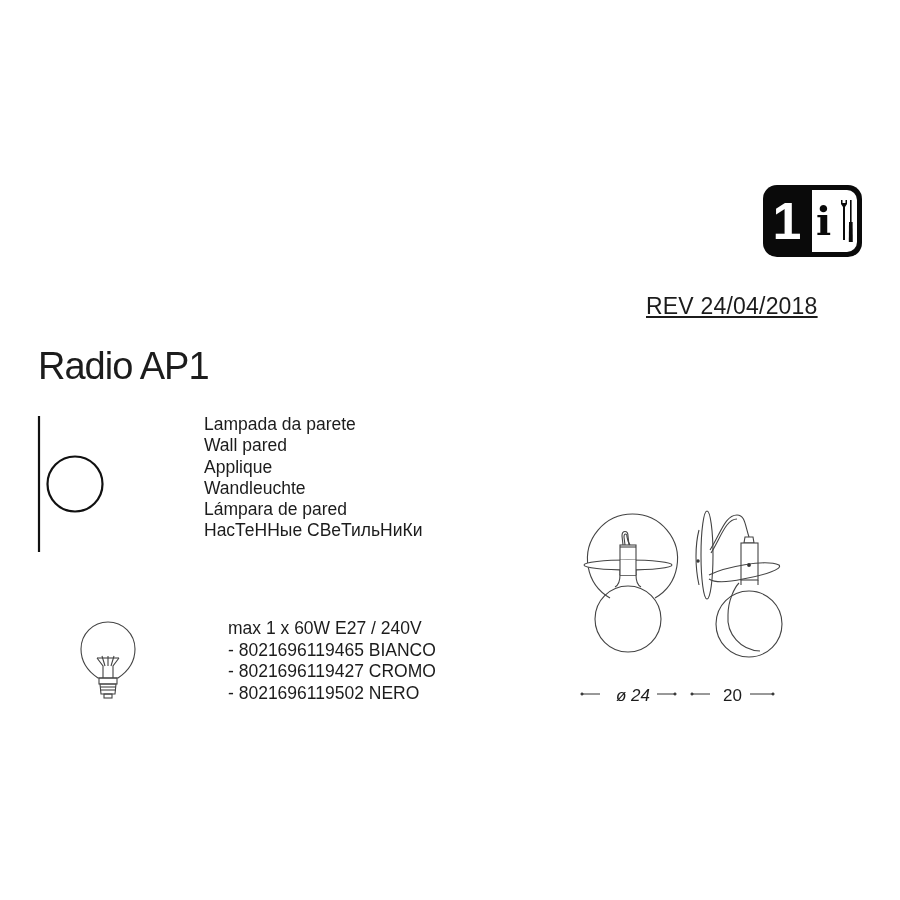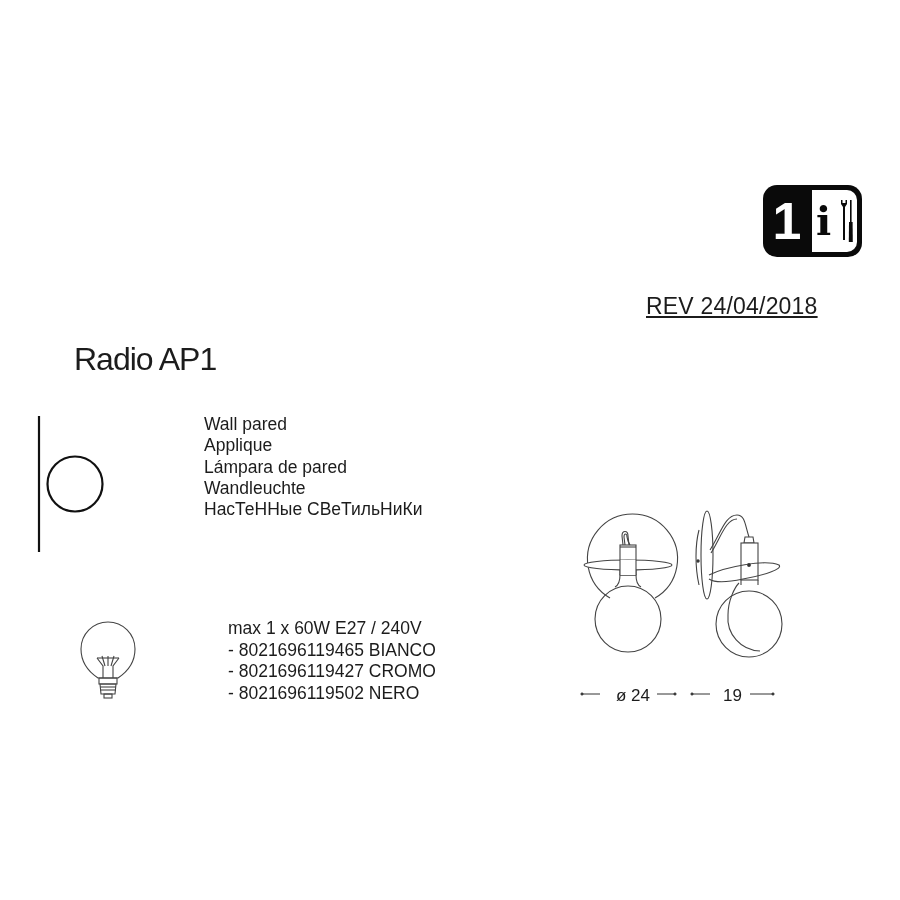--- a/index.html
+++ b/index.html
@@ -9,22 +9,22 @@
     .badge { left: 763px; top: 185px; width: 99px; height: 72px; background: #0a0a0a;
              border-radius: 14px; }
     .badge-num { position: absolute; left: 0; top: 4px; width: 48px; text-align: center;
                  color: #ffffff; font-family: "Liberation Sans", sans-serif; font-weight: bold;
                  font-size: 52px; line-height: 64px; }
     .badge-panel { position: absolute; left: 49px; top: 5px; width: 45px; height: 62px;
                    background: #ffffff; border-radius: 0 10px 10px 0; }
     .badge-info { position: absolute; left: 4px; top: 2px; font-family: "DejaVu Serif", serif;
                   font-weight: bold; font-size: 40px; line-height: 58px; color: #0a0a0a; }
     .rev { left: 646px; top: 293px; font-size: 23px; letter-spacing: 0.2px; white-space: nowrap; text-decoration: underline; }
-    .title { left: 38px; top: 329px; font-size: 32px; letter-spacing: -1px; white-space: nowrap;
-             line-height: 60px; margin-left: 36px; }
+    .title { left: 38px; top: 336px; font-size: 38px; letter-spacing: -1px; white-space: nowrap;
+             line-height: 60px; }
     .names { left: 204px; top: 414px; font-size: 17.5px; line-height: 21.3px; }
     .names div, .specs div { white-space: nowrap; }
     .specs { left: 204px; top: 618px; font-size: 17.5px; line-height: 21.5px; margin-left: 24px; }
     .dim { font-size: 17px; white-space: nowrap; }
     svg { position: absolute; overflow: visible; }
   </style>
 </head>
 <body>
 
 <div class="abs badge">
@@ -44,24 +44,25 @@
 <div class="abs rev">REV 24/04/2018</div>
 
 <div class="abs title">Radio AP1</div>
 
 <svg style="left:30px; top:410px;" width="90" height="150" viewBox="0 0 90 150">
   <line x1="9" y1="6" x2="9" y2="142" stroke="#111" stroke-width="2.2"></line>
   <circle cx="45" cy="74" r="27.5" fill="none" stroke="#111" stroke-width="2.2"></circle>
 </svg>
 
 <div class="abs names">
+  <div>Lampada da parete</div>
   <div>Wall pared</div>
   <div>Applique</div>
+  <div>Wandleuchte</div>
   <div>Lámpara de pared</div>
-  <div>Wandleuchte</div>
   <div>НасТеННые СВеТильНиКи</div>
 </div>
 
 <svg style="left:78px; top:618px;" width="62" height="82" viewBox="0 0 62 82">
   <g fill="none" stroke="#444" stroke-width="1.1">
     <path d="M20 60 C 8 52, 3 42, 3 31 A 27 27 0 1 1 57 31 C 57 42, 52 52, 40 60 Z"></path>
     <rect x="21" y="60" width="18" height="6"></rect>
     <path d="M22 66 L38 66 L37 76 L23 76 Z"></path>
     <line x1="22" y1="69" x2="38" y2="69"></line>
     <line x1="22" y1="72" x2="38" y2="72"></line>
@@ -127,14 +128,14 @@
     <line x1="2" y1="9" x2="20" y2="9"></line>
       <circle cx="2" cy="9" r="1.1" fill="#333"></circle>
     <line x1="77" y1="9" x2="95" y2="9"></line>
       <circle cx="95" cy="9" r="1.1" fill="#333"></circle>
     <line x1="112" y1="9" x2="130" y2="9"></line>
       <circle cx="112" cy="9" r="1.1" fill="#333"></circle>
     <line x1="170" y1="9" x2="193" y2="9"></line>
       <circle cx="193" cy="9" r="1.1" fill="#333"></circle>
   </g>
 </svg>
-<div class="abs dim" style="left:616px; top:686px;">ø 24</div>
-<div class="abs dim" style="left:723px; top:686px;">19</div>
+<div class="abs dim" style="left:616px; top:686px;font-style:italic;">ø 24</div>
+<div class="abs dim" style="left:723px; top:686px;">20</div>
 
 </body></html>

